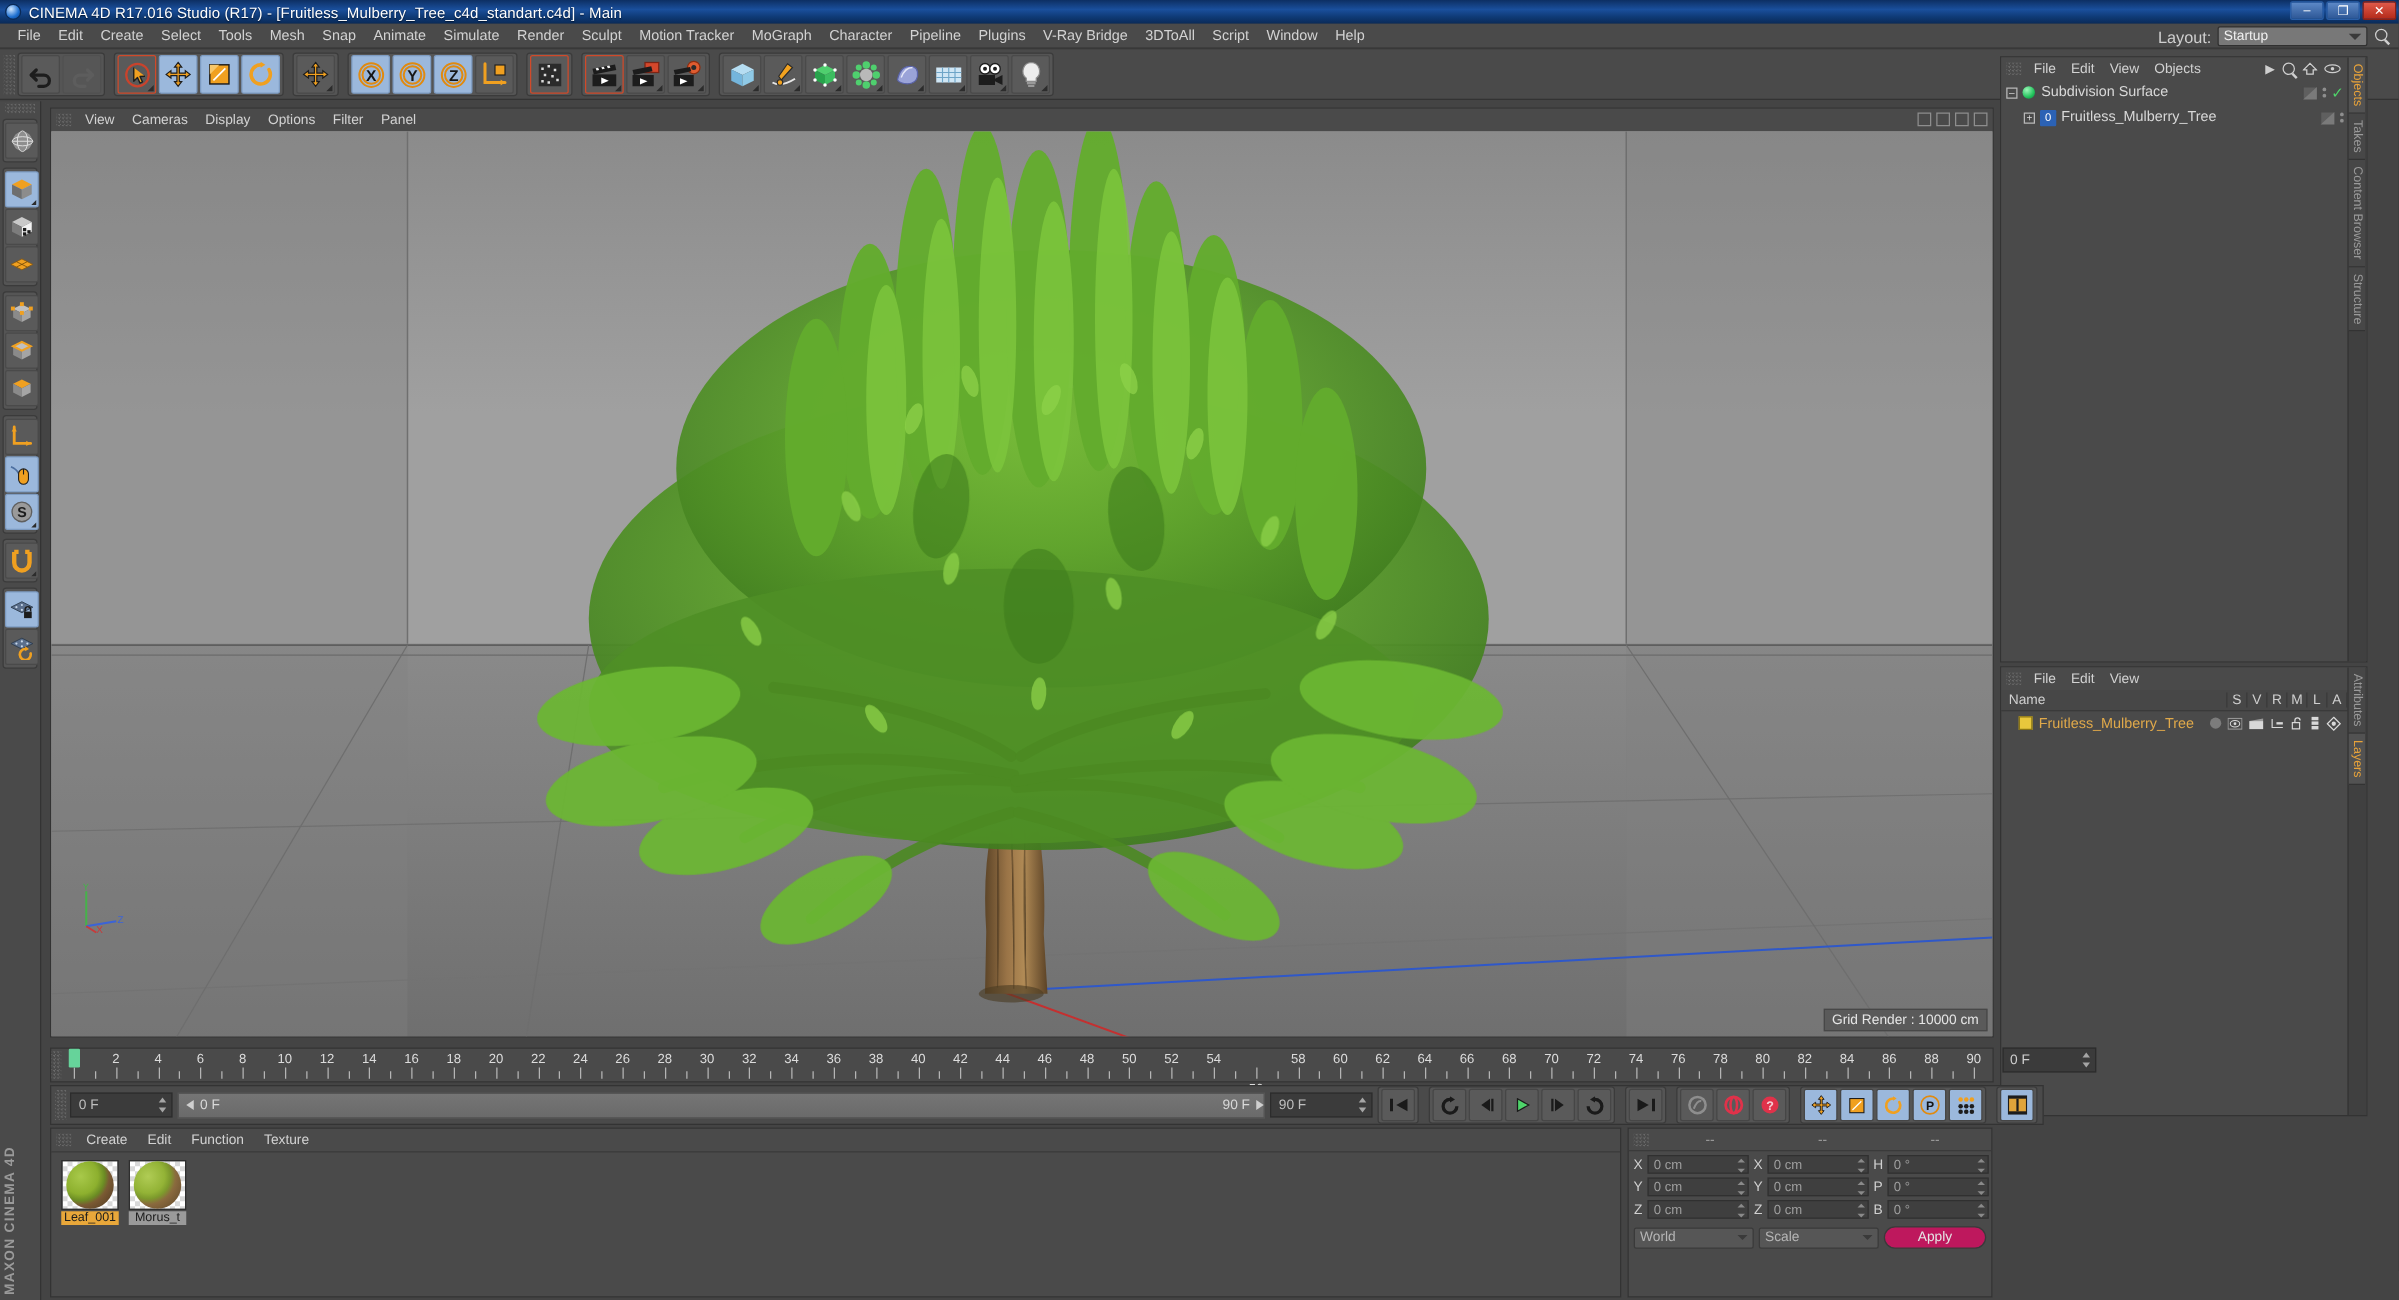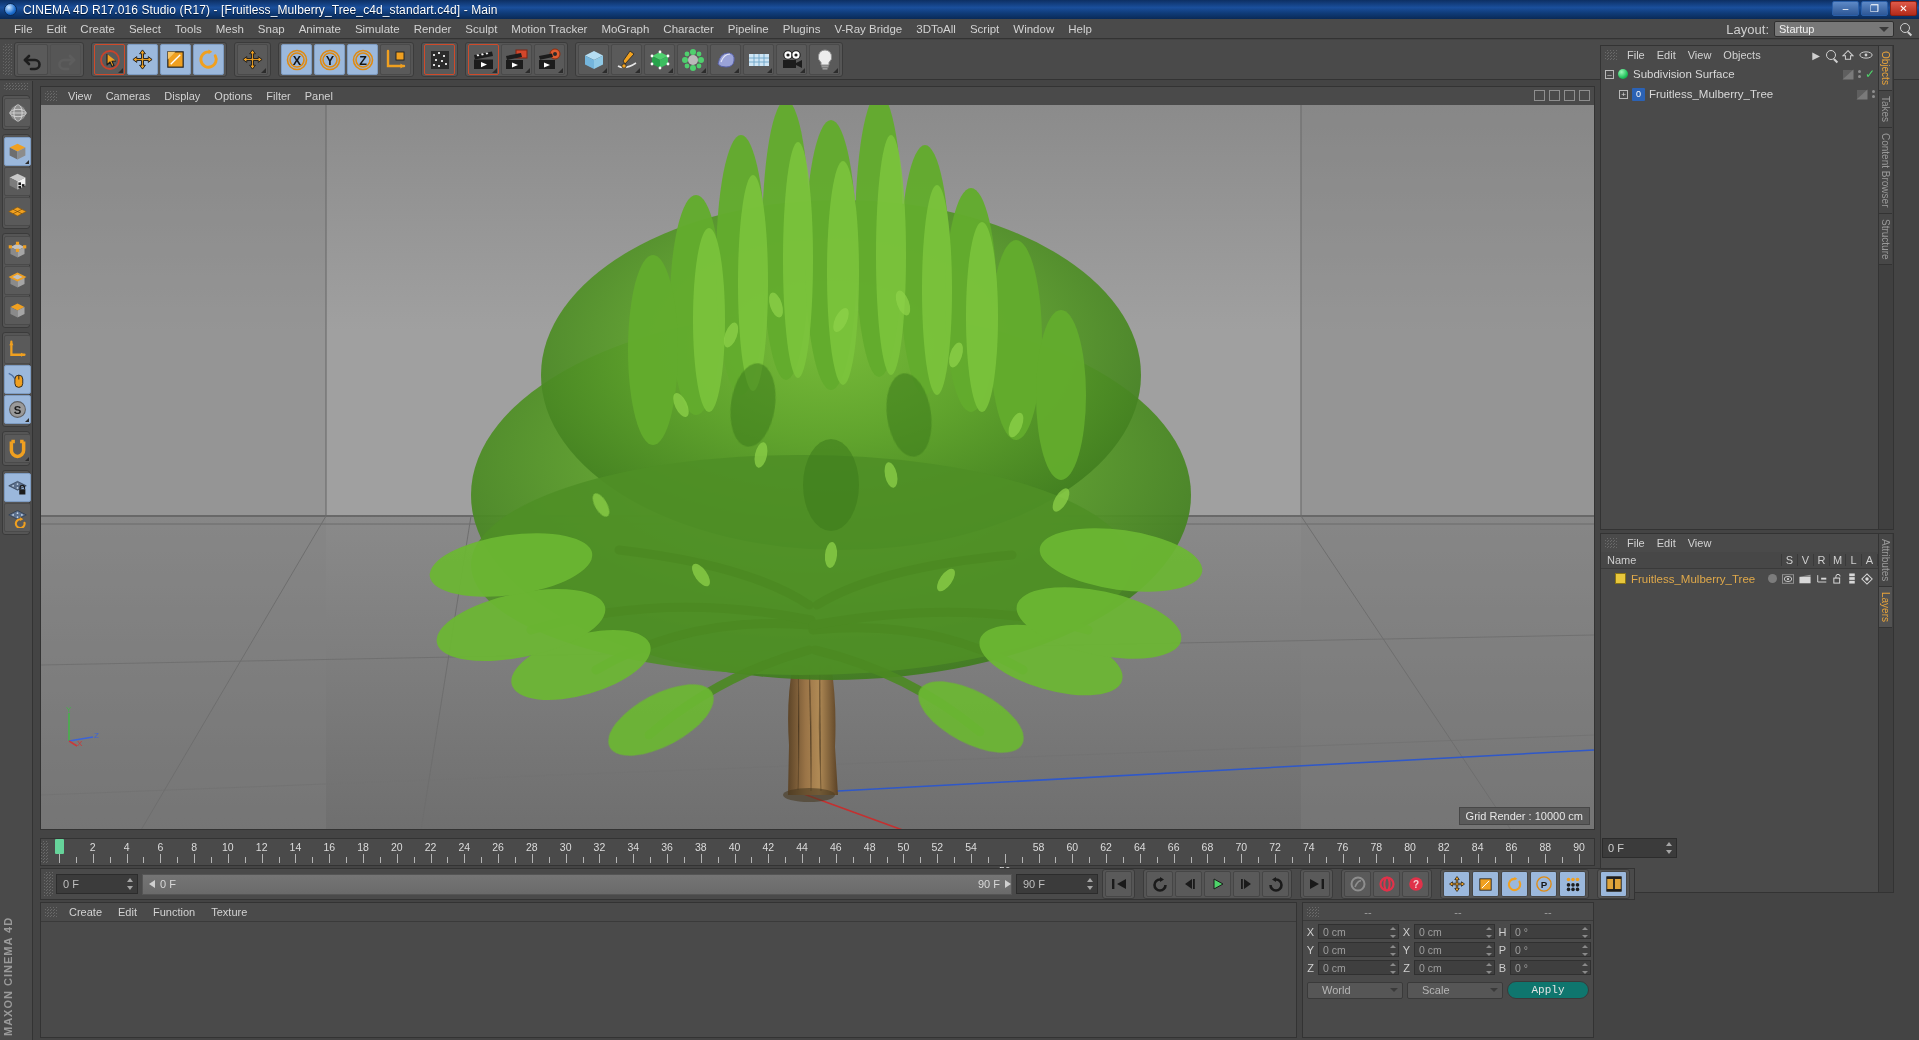--- a/index.html
+++ b/index.html
@@ -196,26 +196,26 @@
   .cfield { flex:1; height:15px; background:#3f3f3f; border:1px solid #303030;
     font-size:10.5px; color:#9e9e9e; padding-left:4px; display:flex; align-items:center;
     position:relative;}
   .cfield .sp { position:absolute; right:2px; top:2px; width:6px;height:11px;}
   .cfield .sp:before,.cfield .sp:after{content:"";position:absolute;left:0;
     border-left:3px solid transparent;border-right:3px solid transparent;}
   .cfield .sp:before{top:0;border-bottom:3.5px solid #8a8a8a;}
   .cfield .sp:after{bottom:0;border-top:3.5px solid #8a8a8a;}
   .crow2 { display:flex; align-items:center; gap:4px; margin:5px 4px; }
   .dropd { flex:1; height:17px; background:#565656; border:1px solid #3a3a3a; border-radius:2px;
-    font-size:11px; color:#b5b5b5; display:flex; align-items:center; padding-left:14px; position:relative;}
+    font-size:11px; color:#b5b5b5; display:flex; align-items:center; padding-left:4px; position:relative;}
   .dropd .car { position:absolute; right:4px; width:0;height:0;
     border-left:4px solid transparent;border-right:4px solid transparent;border-top:4px solid #3a3a3a;}
-  .applybtn { width:82px; height:18px; border-radius:9px; background:#0f766e;
+  .applybtn { width:82px; height:18px; border-radius:9px; background:#be185d;
     border:1px solid #3a3a3a; font-size:11px; color:#e4e4e4; display:flex;
-    align-items:center; justify-content:center;font-family:Liberation Mono, monospace;}
+    align-items:center; justify-content:center;}
   svg { display:block; }
 </style>
 </head>
 <body>
 
 <div class="app">
 
   <div class="titlebar">
     <div class="tb-icon"></div>
     <div class="tb-text">CINEMA 4D R17.016 Studio (R17) - [Fruitless_Mulberry_Tree_c4d_standart.c4d] - Main</div>
@@ -1206,20 +1206,34 @@
 
   <div class="matman">
     <div class="mathead">
       <div class="grip"></div>
       <div class="mi">Create</div>
       <div class="mi">Edit</div>
       <div class="mi">Function</div>
       <div class="mi">Texture</div>
     </div>
     <div style="height:1px;background:#3a3a3a;"></div>
+    <div class="matgrid">
+      <div class="matcell">
+        <div class="matthumb">
+          <div class="matball" style="background:radial-gradient(circle at 30% 32%, #a8c94a 0%, #8db02e 38%, #6b8c24 52%, #7a5a33 62%, #4a3520 100%);"></div>
+        </div>
+        <div class="matname sel">Leaf_001</div>
+      </div>
+      <div class="matcell">
+        <div class="matthumb">
+          <div class="matball" style="background:radial-gradient(circle at 30% 32%, #b0cc55 0%, #93b336 36%, #7d9a2c 48%, #8a6a3e 60%, #5a4328 100%);"></div>
+        </div>
+        <div class="matname nsel">Morus_t</div>
+      </div>
+    </div>
   </div>
 
   <div class="coord">
     <div class="coordhead">
       <div class="grip"></div>
       <span>--</span>
       <span>--</span>
       <span>--</span>
     </div>
     <div style="height:1px;background:#3a3a3a;margin-bottom:2px;"></div>

